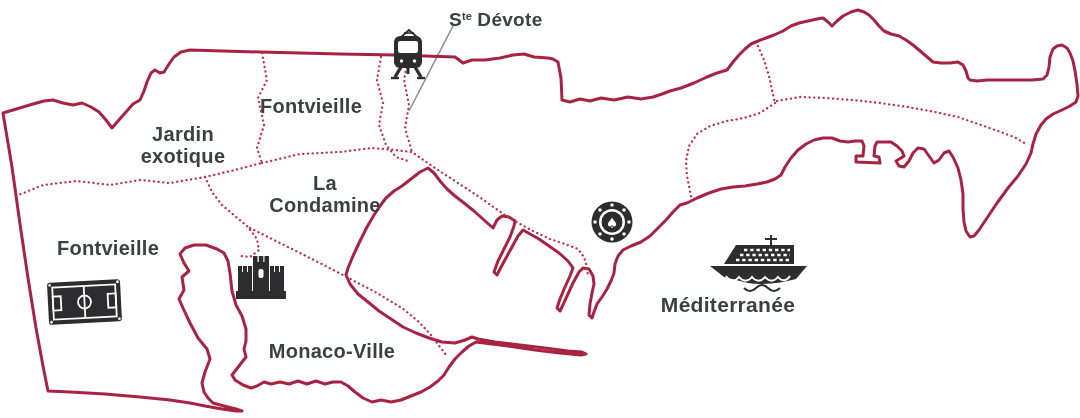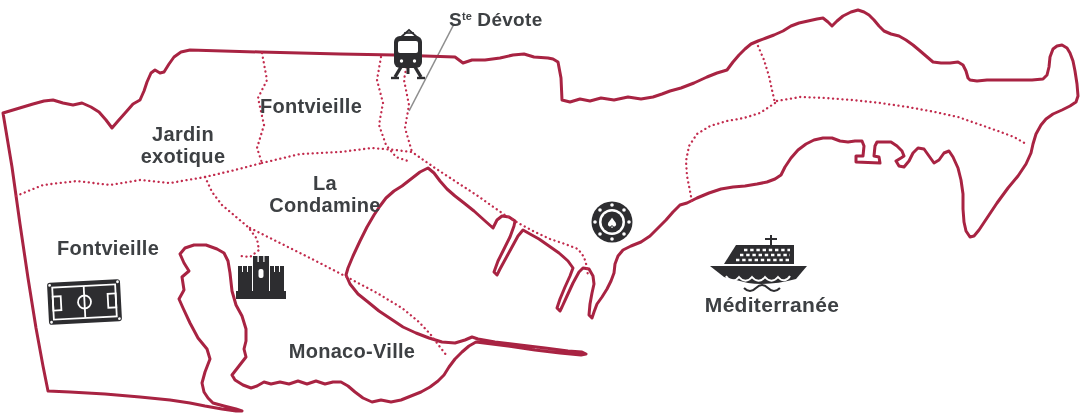--- a/index.html
+++ b/index.html
@@ -145,18 +145,18 @@
         <circle cx="50.5" cy="320.5" r="1.4"></circle>
           <circle cx="118.5" cy="320.5" r="1.4"></circle>
       </g>
     </g>
   </svg>
 
   <div class="lbl wrap" style="left:183px;top:123px;width:130px">Jardin exotique</div>
   <div class="lbl" style="left:311px;top:95px">Fontvieille</div>
   <div class="lbl wrap" style="left:325px;top:172px;width:124px">La Condamine</div>
   <div class="lbl" style="left:108px;top:237px">Fontvieille</div>
-  <div class="lbl" style="left:352px;top:340px">Monaco-Ville</div>
-  <div class="lbl sea" style="left:772px;top:294px">Méditerranée</div>
+  <div class="lbl" style="left:332px;top:340px">Monaco-Ville</div>
+  <div class="lbl sea" style="left:728px;top:294px">Méditerranée</div>
 
   <div class="lbl landmark" style="left:449px;top:5px"><span>S</span><sup>te</sup>&nbsp;<span>Dévote</span></div>
 
 </div>
 
 </body></html>

